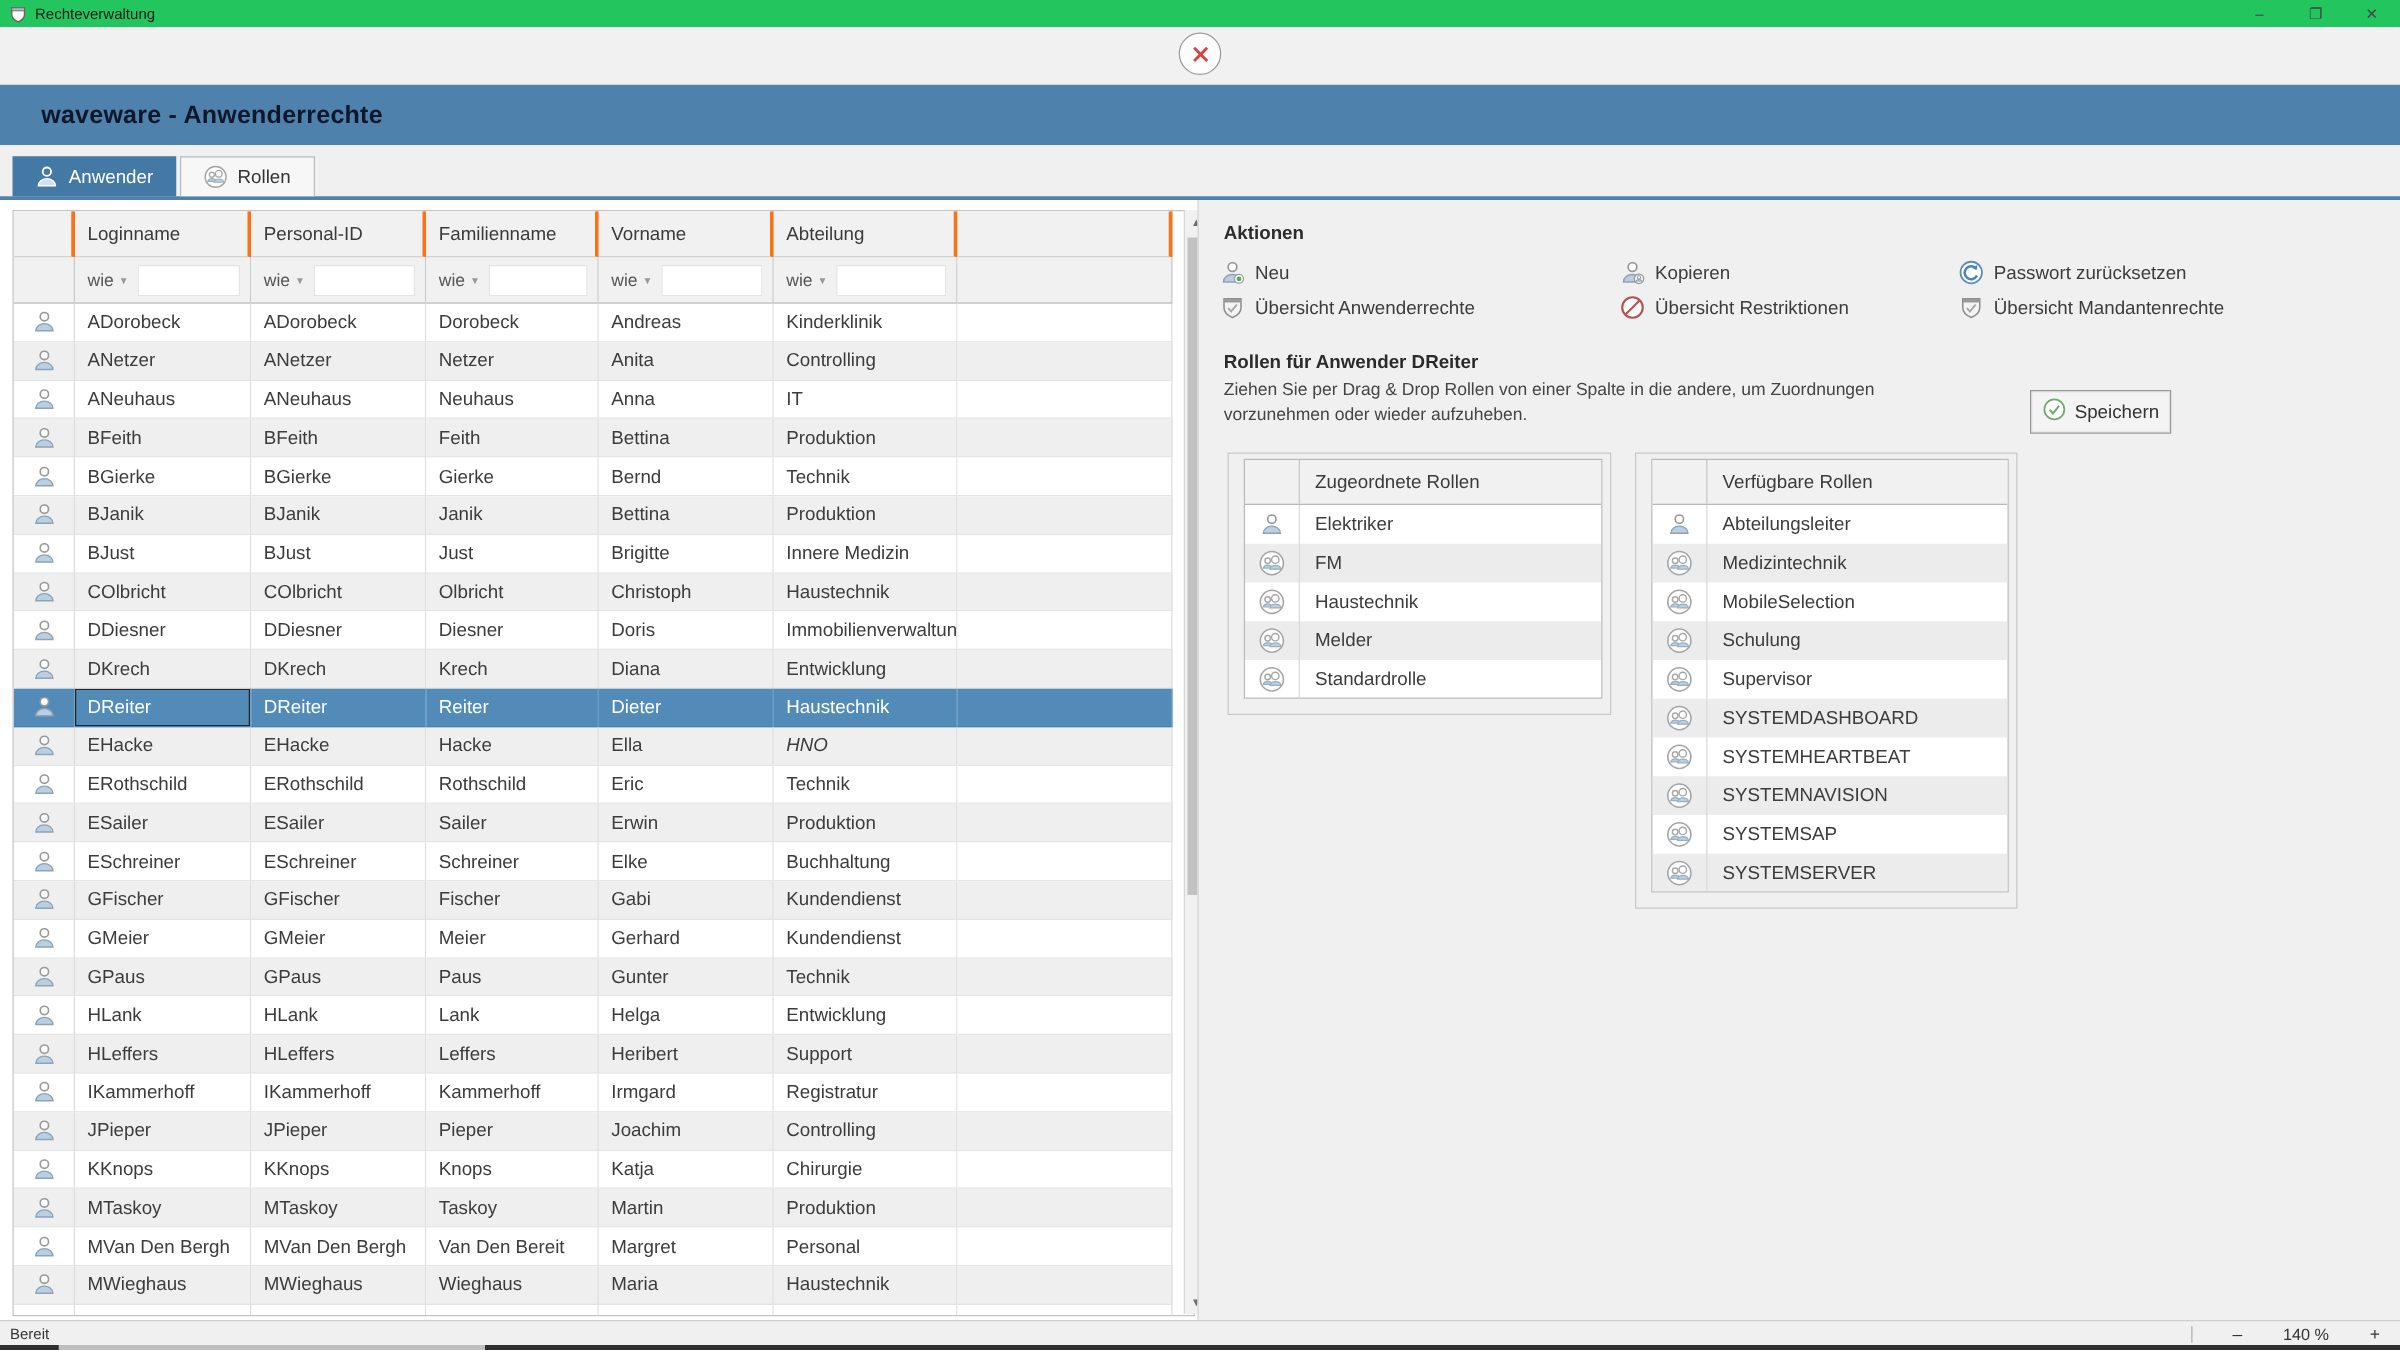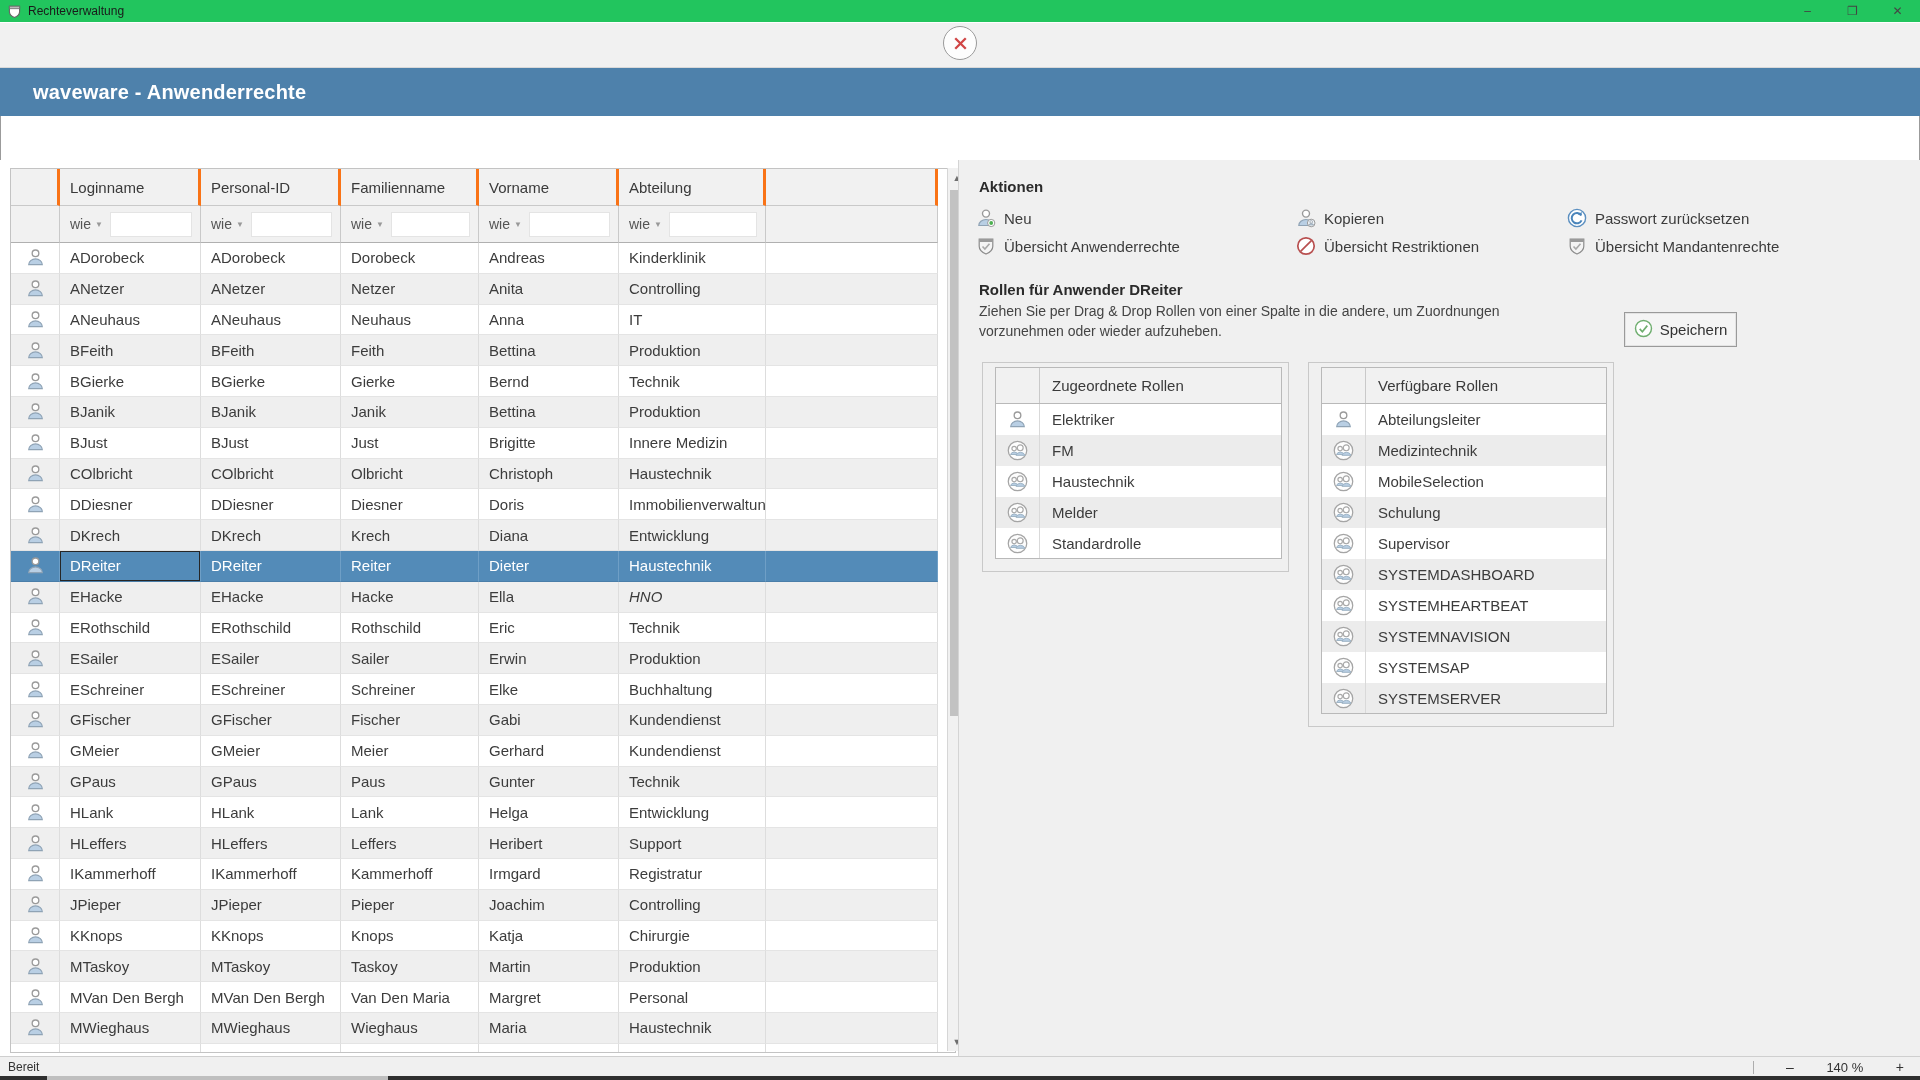--- a/index.html
+++ b/index.html
@@ -13,21 +13,21 @@
   .titlebar .apptitle { font-size:12px; color:#1a1a1a; }
   .wincontrols { position:absolute; right:0; top:0; height:22px; display:flex; }
   .winbtn { width:45px; height:22px; display:flex; align-items:center; justify-content:center; font-size:12px; color:#444; }
 
   
   .toolbar { position:absolute; left:0; top:22px; width:1920px; height:46px; background:#f1f1f1; border-top:1px solid #fff; border-bottom:1px solid #d9d9d9; }
   .circle-close { position:absolute; left:943px; top:3px; width:34px; height:34px; border-radius:50%; background:#fdfdfd; border:1px solid #9a9a9a; display:flex; align-items:center; justify-content:center; }
 
   
   .blueheader { position:absolute; left:0; top:68px; width:1920px; height:48px; background:#4e81ab; display:flex; align-items:center; }
-  .blueheader .htitle { color:#ffffff; font-size:20px; font-weight:bold; margin-left:33px; letter-spacing:.2px; }
+  .blueheader .htitle { color:#0f172a; font-size:20px; font-weight:bold; margin-left:33px; letter-spacing:.2px; }
 
   
   .tabstrip { position:absolute; left:0; top:116px; width:1920px; height:44px; background:#f0f0f0; border-bottom:3px solid #4e81ab; }
   .tab { position:absolute; bottom:0; height:32px; display:flex; align-items:center; gap:8px; padding:0 18px; font-size:15px; }
   .tab.active { background:#4379a4; color:#fff; }
   .tab.inactive { background:#f7f7f7; color:#333; border:1px solid #bcbcbc; border-bottom:none; }
 
   
   .content { position:absolute; left:0; top:160px; width:1920px; height:896px; background:#fff; }
 
@@ -106,20 +106,43 @@
           <line x1="5" y1="5" x2="15" y2="15" stroke="#d04545" stroke-width="2.2"></line>
           <line x1="15" y1="5" x2="5" y2="15" stroke="#d04545" stroke-width="2.2"></line>
         </svg>
       </div>
   </div>
 
   <div class="blueheader">
     <span class="htitle">waveware - Anwenderrechte</span>
   </div>
 
+  <div class="tabstrip" id="tabstrip">
+      <div class="tab active" style="left: 10px;">
+        <span style="display: flex;">
+          <svg width="19" height="19" viewBox="0 0 20 20" xmlns="http://www.w3.org/2000/svg">
+            <circle cx="10" cy="5.6" r="3.5" fill="#4379a4" stroke="#fff" stroke-width="1.5"></circle>
+            <path d="M2.8 17.5 a7.2 6 0 0 1 14.4 0 z" fill="#cfe0ef" stroke="#fff" stroke-width="1.2"></path>
+          </svg>
+        </span>
+        <span>Anwender</span>
+      </div>
+      <div class="tab inactive" style="left: 144px;">
+        <span style="display: flex;">
+          <svg width="19" height="19" viewBox="0 0 20 20" xmlns="http://www.w3.org/2000/svg">
+            <circle cx="10" cy="10" r="8.8" fill="#fdfdfd" stroke="#a5a5a5" stroke-width="1.2"></circle>
+            <circle cx="6.8" cy="8.2" r="2.1" fill="#fff" stroke="#a8a8a8" stroke-width="1.1"></circle>
+            <path d="M3.4 13.8 a3.6 3 0 0 1 7 0 z" fill="#b9cfe4" stroke="#9ab0c2" stroke-width=".9"></path>
+            <circle cx="12.6" cy="7.4" r="2.8" fill="#fff" stroke="#a8a8a8" stroke-width="1.1"></circle>
+            <path d="M8.6 14.6 a4.3 3.6 0 0 1 8.4 0 z" fill="#b9cfe4" stroke="#9ab0c2" stroke-width=".9"></path>
+          </svg>
+        </span>
+        <span>Rollen</span>
+      </div>
+    </div>
 
   <div class="content">
 
     <div class="usertable" id="usertable">
         <div class="tr">
           <div class="th" style="width: 49px;"></div>
           <div class="th" style="width: 141px;">Loginname</div>
           <div class="th" style="width: 140px;">Personal-ID</div>
           <div class="th" style="width: 138px;">Familienname</div>
           <div class="th" style="width: 140px;">Vorname</div>
@@ -503,21 +526,21 @@
         </div>
         <div class="tr row-white">
           <div class="td iconcell" style="width: 49px;">
             <svg width="19" height="19" viewBox="0 0 20 20" xmlns="http://www.w3.org/2000/svg">
               <circle cx="10" cy="5.6" r="3.5" fill="#fff" stroke="#9a9a9a" stroke-width="1.4"></circle>
               <path d="M2.8 17.5 a7.2 6 0 0 1 14.4 0 z" fill="#b9cfe4" stroke="#8fa3b5" stroke-width="1.2"></path>
             </svg>
           </div>
           <div class="td" style="width: 141px;">MVan Den Bergh</div>
           <div class="td" style="width: 140px;">MVan Den Bergh</div>
-          <div class="td" style="width: 138px;">Van Den Maria</div>
+          <div class="td" style="width: 138px;">Van Den Bereit</div>
           <div class="td" style="width: 140px;">Margret</div>
           <div class="td" style="width: 147px;">Personal</div>
           <div class="td" style="width: 172px;"></div>
         </div>
         <div class="tr row-gray">
           <div class="td iconcell" style="width: 49px;">
             <svg width="19" height="19" viewBox="0 0 20 20" xmlns="http://www.w3.org/2000/svg">
               <circle cx="10" cy="5.6" r="3.5" fill="#fff" stroke="#9a9a9a" stroke-width="1.4"></circle>
               <path d="M2.8 17.5 a7.2 6 0 0 1 14.4 0 z" fill="#b9cfe4" stroke="#8fa3b5" stroke-width="1.2"></path>
             </svg>

